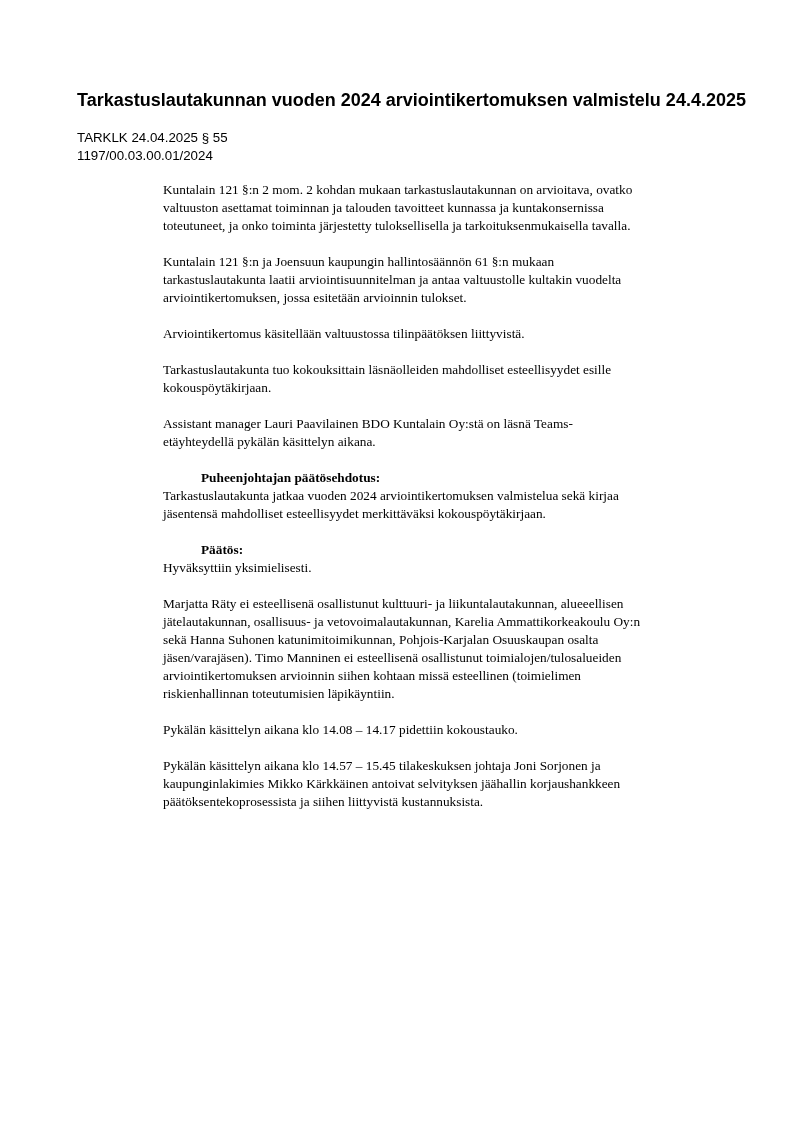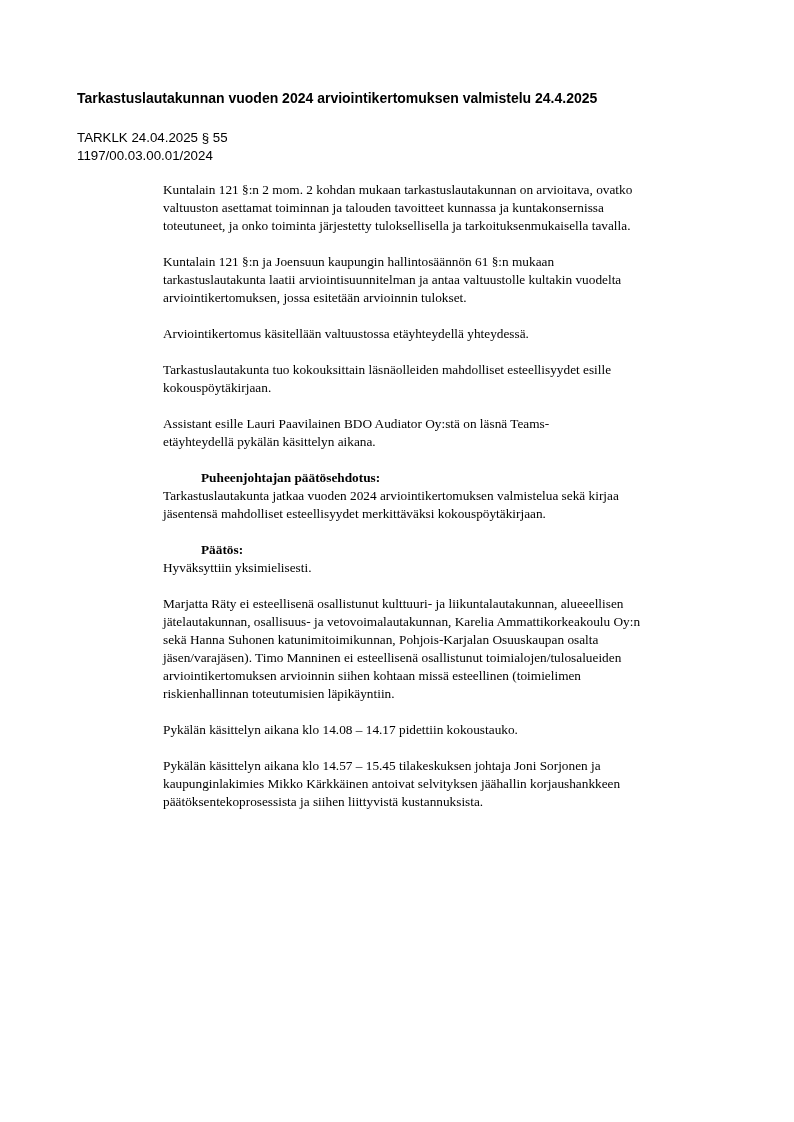--- a/index.html
+++ b/index.html
@@ -1,18 +1,18 @@
 <!DOCTYPE html>
 <html><head>
   <meta charset="utf-8">
   <style>
     html, body { margin: 0; padding: 0; background: #ffffff; }
     body { width: 794px; height: 1122px; position: relative; overflow: hidden;
            font-family: "Liberation Sans", sans-serif; color: #000; font-size: 13.3px; }
-    .title { position: absolute; left: 77px; top: 90px; font-weight: bold; font-size: 14px; margin: 0; white-space: nowrap; }
+    .title { position: absolute; left: 77px; top: 90px; font-weight: bold; font-size: 18px; margin: 0; white-space: nowrap; }
     .meta { position: absolute; left: 77px; top: 129px; line-height: 18px; }
     .meta div { white-space: nowrap; }
     .body { position: absolute; left: 163px; top: 181px; width: 580px; }
     .para { margin: 0 0 18px 0; line-height: 18px; font-family: Liberation Serif, serif; }
     .para .line { display: block; white-space: nowrap; }
     .heading { font-weight: bold; display: block; padding-left: 38px; }
   </style>
 </head>
 <body>
 
@@ -28,28 +28,28 @@
     <span class="line">Kuntalain 121 §:n 2 mom. 2 kohdan mukaan tarkastuslautakunnan on arvioitava, ovatko</span>
     <span class="line">valtuuston asettamat toiminnan ja talouden tavoitteet kunnassa ja kuntakonsernissa</span>
     <span class="line">toteutuneet, ja onko toiminta järjestetty tuloksellisella ja tarkoituksenmukaisella tavalla.</span>
   </p>
   <p class="para">
     <span class="line">Kuntalain 121 §:n ja Joensuun kaupungin hallintosäännön 61 §:n mukaan</span>
     <span class="line">tarkastuslautakunta laatii arviointisuunnitelman ja antaa valtuustolle kultakin vuodelta</span>
     <span class="line">arviointikertomuksen, jossa esitetään arvioinnin tulokset.</span>
   </p>
   <p class="para">
-    <span class="line">Arviointikertomus käsitellään valtuustossa etäyhteydellä yhteydessä.</span>
+    <span class="line">Arviointikertomus käsitellään valtuustossa tilinpäätöksen liittyvistä.</span>
   </p>
   <p class="para">
     <span class="line">Tarkastuslautakunta tuo kokouksittain läsnäolleiden mahdolliset esteellisyydet esille</span>
     <span class="line">kokouspöytäkirjaan.</span>
   </p>
   <p class="para">
-    <span class="line">Assistant esille Lauri Paavilainen BDO Audiator Oy:stä on läsnä Teams-</span>
+    <span class="line">Assistant manager Lauri Paavilainen BDO Kuntalain Oy:stä on läsnä Teams-</span>
     <span class="line">etäyhteydellä pykälän käsittelyn aikana.</span>
   </p>
 
   <p class="para">
     <span class="heading">Puheenjohtajan päätösehdotus:</span>
     <span class="line">Tarkastuslautakunta jatkaa vuoden 2024 arviointikertomuksen valmistelua sekä kirjaa</span>
     <span class="line">jäsentensä mahdolliset esteellisyydet merkittäväksi kokouspöytäkirjaan.</span>
   </p>
 
   <p class="para">

